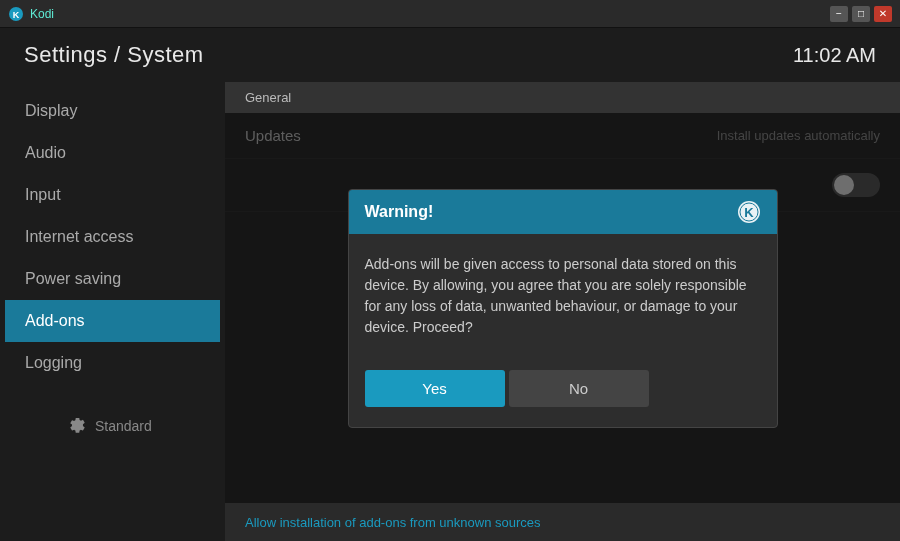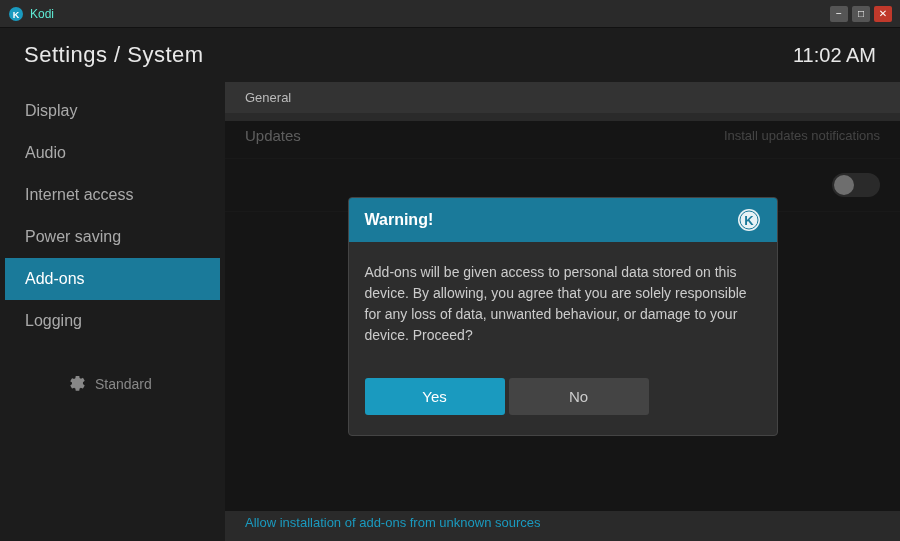--- a/index.html
+++ b/index.html
@@ -180,21 +180,21 @@
       padding: 10px 20px;
     }
     .footer-link {
       color: #1a9abf;
       font-size: 13px;
     }
 
     
     .overlay {
       position: absolute;
-      top: 8px;
+      top: 0;
       left: 0;
       width: 100%;
       height: 100%;
       background: rgba(0,0,0,0.5);
       display: flex;
       align-items: center;
       justify-content: center;
       z-index: 100;
     }
 
@@ -286,20 +286,23 @@
   <div class="content-area">
 
     <div class="sidebar">
       <div class="sidebar-item">
         <span>Display</span>
       </div>
       <div class="sidebar-item">
         <span>Audio</span>
       </div>
       <div class="sidebar-item">
+        <span>Input</span>
+      </div>
+      <div class="sidebar-item">
         <span>Internet access</span>
       </div>
       <div class="sidebar-item">
         <span>Power saving</span>
       </div>
       <div class="sidebar-item active">
         <span>Add-ons</span>
       </div>
       <div class="sidebar-item">
         <span>Logging</span>
@@ -314,21 +317,21 @@
     </div>
 
     <div class="main-panel">
       <div class="panel-tab">
         <span>General</span>
       </div>
       <div class="panel-content">
 
         <div class="setting-row">
           <span class="setting-label">Updates</span>
-          <span class="setting-row-text">Install updates notifications</span>
+          <span class="setting-row-text">Install updates automatically</span>
         </div>
 
 
         <div class="setting-row">
           <span class="setting-label"></span>
           <div class="toggle-switch off">
             <div class="toggle-knob"></div>
           </div>
         </div>
 

